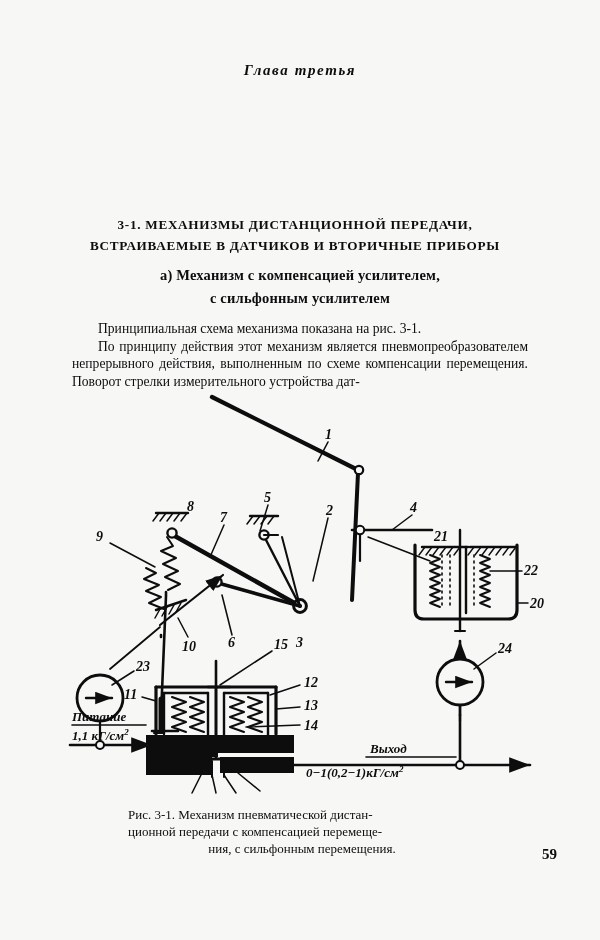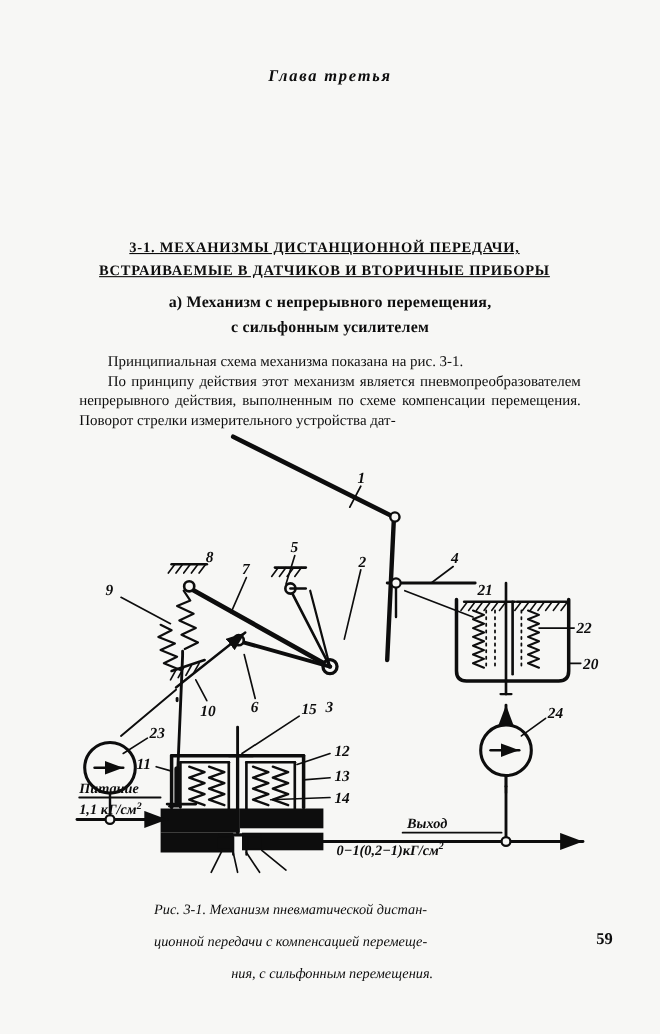--- a/index.html
+++ b/index.html
@@ -28,42 +28,42 @@
   }
   .main-title div{white-space:nowrap;}
   .t1{letter-spacing:1.0px;}
   .t2{letter-spacing:1.2px;}
   .t3{letter-spacing:0.9px;}
   .t4{letter-spacing:1.2px;}
 
   .section-title{
     position:absolute;left:20px;right:30px;top:214px;
     text-align:center;font-weight:700;
-    font-size:13.2px;line-height:21px;letter-spacing:0.7px;text-decoration:underline;
+    font-size:13.2px;line-height:21px;letter-spacing:0.7px;
   }
   .subsection-title{
     position:absolute;left:40px;right:40px;top:264px;
     text-align:center;font-weight:700;
     font-size:14.5px;line-height:23px;letter-spacing:0.2px;
   }
 
   .body-text{
     position:absolute;left:72px;width:456px;top:320px;
     font-size:13.6px;line-height:17.6px;
     text-align:justify;
   }
   .body-text p{margin:0;}
   .body-text p.indent{text-indent:26px;}
 
   .caption{
     position:absolute;left:128px;width:348px;top:806px;
     font-size:13px;line-height:17px;
     text-align:justify;
   }
-  .caption p{margin:12px;font-style:italic;}
+  .caption p{margin:0;}
   .caption p.last{text-align:center;}
 
   .page-number{
     position:absolute;right:43px;top:846px;
     font-size:15px;font-weight:700;
   }
 
   
   .figure{
     position:absolute;left:60px;top:385px;
@@ -86,21 +86,21 @@
 
   <div class="chapter-line">Глава третья</div>
 
 
   <div class="section-title">
     <div>3-1. МЕХАНИЗМЫ ДИСТАНЦИОННОЙ ПЕРЕДАЧИ,</div>
     <div>ВСТРАИВАЕМЫЕ В ДАТЧИКОВ И ВТОРИЧНЫЕ ПРИБОРЫ</div>
   </div>
 
   <div class="subsection-title">
-    <div>а) Механизм с непрерывного перемещения,</div>
+    <div>а) Механизм с компенсацией усилителем,</div>
     <div>с сильфонным усилителем</div>
   </div>
 
   <div class="body-text">
     <p class="indent">Принципиальная схема механизма показана на рис. 3-1.</p>
     <p class="indent">По принципу действия этот механизм является пневмопреобразователем непрерывного действия, выполненным по схеме компенсации перемещения. Поворот стрелки измерительного устройства дат-</p>
   </div>
 
   <div class="figure">
     <svg width="490" height="410" viewBox="0 0 490 410" xmlns="http://www.w3.org/2000/svg">

